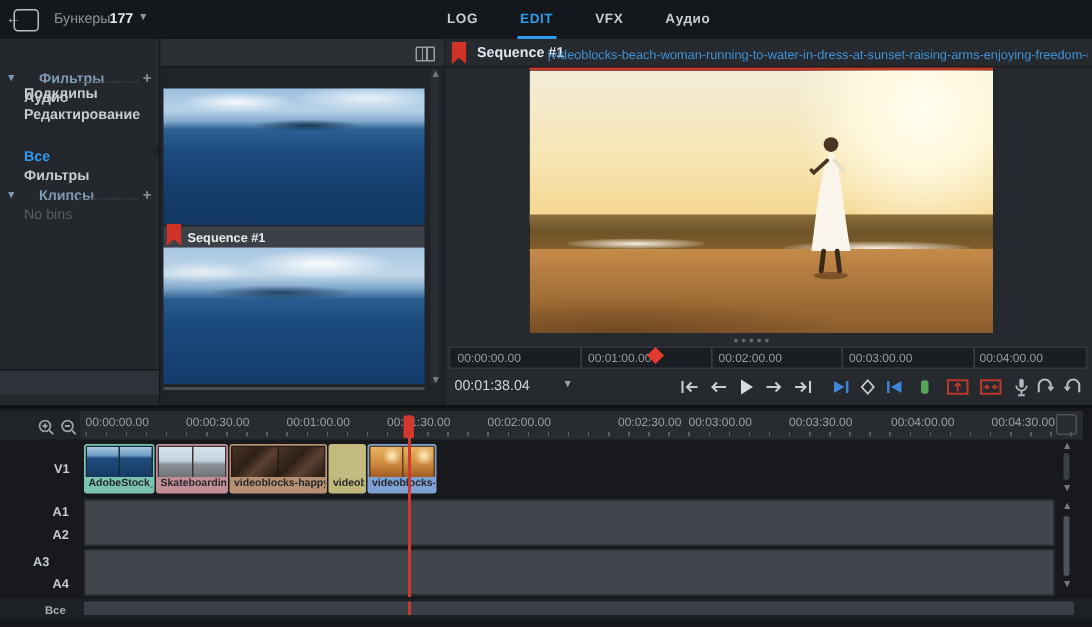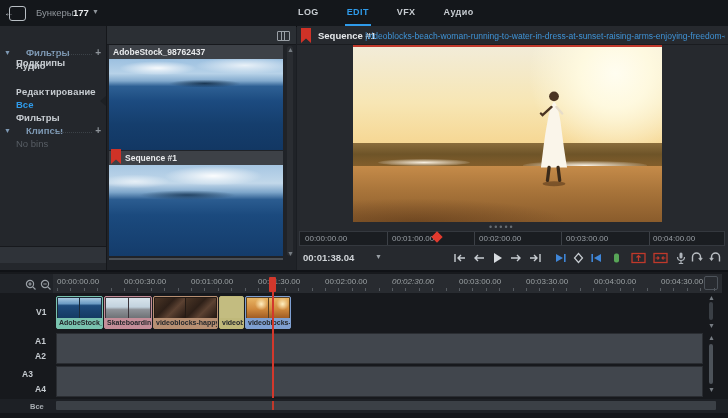--- a/index.html
+++ b/index.html
@@ -84,21 +84,21 @@
      background:radial-gradient(ellipse 70% 60% at 20% 100%,rgba(90,55,25,.55),rgba(90,55,25,0) 70%),
                 linear-gradient(180deg,#c58b49 0%,#a8743a 45%,#8a5c2c 100%);}
   .v-woman{position:absolute;left:57%;top:24%;height:56%;}
 
   .dots-handle{left:489px;top:222px;font-size:9px;color:#666c72;letter-spacing:2px;}
   .minibar{left:299px;top:231px;width:426px;height:15px;background:#1a1d21;border:1px solid #34383e;box-sizing:border-box;}
   .minibar .seg-div{position:absolute;top:0;width:1px;height:13px;background:#3c4046;}
   .mini-lbl{position:absolute;top:2px;font-size:8px;color:#989ea4;}
   .marker-diamond{left:433px;top:233px;width:8px;height:8px;background:#e23a2e;transform:rotate(45deg);}
   .tc-row{left:297px;top:246px;width:431px;height:24px;background:#26292e;}
-  .timecode{left:303px;top:252px;font-size:9.5px;font-weight:bold;color:#d0d4d8;}
+  .timecode{left:303px;top:252px;font-size:9.5px;font-weight:normal;color:#d0d4d8;}
   .tc-chev{left:375px;top:253px;font-size:7px;color:#9aa0a6;}
   .transport{left:453px;top:251px;display:flex;gap:7px;align-items:center;height:14px;}
   .transport svg{display:block;}
   .undo-grp{left:690px;top:251px;display:flex;gap:6px;}
 
   
   .tl{left:0;top:270px;width:728px;height:148px;background:#17191d;border-top:2px solid #101216;}
   .tl-corner{left:0;top:274px;width:53px;height:19px;background:#202328;}
   .ruler{left:53px;top:274px;width:669px;height:19px;background:#282b30;}
   .ruler-ticks{left:57px;top:288px;width:665px;height:3px;
@@ -150,21 +150,21 @@
   <div class="abs tree-col"></div>
 
   <div class="abs tree-row tree-sect" style="top:46px;">
     <span class="chev">▼</span>
     <span class="lbl">Фильтры</span>
     <span class="dots"></span>
     <span class="plus">+</span>
   </div>
   <div class="abs tree-item" style="top:59px;">Аудио</div>
   <div class="abs tree-item" style="top:56px;">Подклипы</div>
-  <div class="abs tree-item" style="top:86px;font-family:Liberation Mono, monospace;">Редактирование</div>
+  <div class="abs tree-item" style="top:70px;">Редактирование</div>
   <div class="abs tree-item sel" style="top:98px;">Все</div>
   <div class="abs sel-pointer" style="top:96px;"></div>
   <div class="abs tree-item" style="top:111px;">Фильтры</div>
   <div class="abs tree-row tree-sect" style="top:124px;">
     <span class="chev">▼</span>
     <span class="lbl">Клипсы</span>
     <span class="dots"></span>
     <span class="plus">+</span>
   </div>
   <div class="abs tree-item dim" style="top:137px;">No bins</div>
@@ -174,21 +174,20 @@
     
   </div>
 
   <div class="abs tiles-area"></div>
   <div class="abs tiles-head">
     <span class="abs nav-chev" style="left:9px;">‹</span>
     <span class="abs nav-chev" style="left:24px;">›</span>
   </div>
   <div class="abs grid-ic"></div>
 
-  <div class="abs tile-title" style="top:45px;">AdobeStock_98762437</div>
   <div class="abs tile-img sea1" style="top:59px;"></div>
 
   <div class="abs tile-title" style="top:151px;padding-left:16px;">Sequence #1</div>
   <div class="abs bookmark" style="left:111px;top:149px;"></div>
   <div class="abs tile-img sea2" style="top:165px;"></div>
 
   <div class="abs tiles-scroll"></div>
   <span class="abs scroll-caret" style="left:287px;top:46px;">▲</span>
   <span class="abs scroll-caret" style="left:287px;top:250px;">▼</span>
   <div class="abs tiles-hline"></div>
@@ -306,21 +305,21 @@
   <svg class="abs zoom-ic" style="left:40px;" width="12" height="12" viewBox="0 0 12 12">
     <circle cx="5" cy="5" r="3.6" fill="none" stroke="#9aa0a6" stroke-width="1.2"></circle>
     <path d="M7.8,7.8 L10.5,10.5 M3.3,5 H6.7" stroke="#9aa0a6" stroke-width="1.2"></path>
   </svg>
 
   <span class="abs ruler-lbl" style="left:57px;">00:00:00.00</span>
   <span class="abs ruler-lbl" style="left:124px;">00:00:30.00</span>
   <span class="abs ruler-lbl" style="left:191px;">00:01:00.00</span>
   <span class="abs ruler-lbl" style="left:258px;">00:01:30.00</span>
   <span class="abs ruler-lbl" style="left:325px;">00:02:00.00</span>
-  <span class="abs ruler-lbl" style="left:392px;font-style:italic;">00:02:30.00</span>
+  <span class="abs ruler-lbl" style="left:412px;">00:02:30.00</span>
   <span class="abs ruler-lbl" style="left:459px;">00:03:00.00</span>
   <span class="abs ruler-lbl" style="left:526px;">00:03:30.00</span>
   <span class="abs ruler-lbl" style="left:594px;">00:04:00.00</span>
   <span class="abs ruler-lbl" style="left:661px;">00:04:30.00</span>
 
   <span class="abs track-lbl" style="left:36px;top:307px;">V1</span>
   <span class="abs track-lbl" style="left:35px;top:336px;">A1</span>
   <span class="abs track-lbl" style="left:35px;top:351px;">A2</span>
   <span class="abs track-lbl" style="left:22px;top:369px;">A3</span>
   <span class="abs track-lbl" style="left:35px;top:384px;">A4</span>

